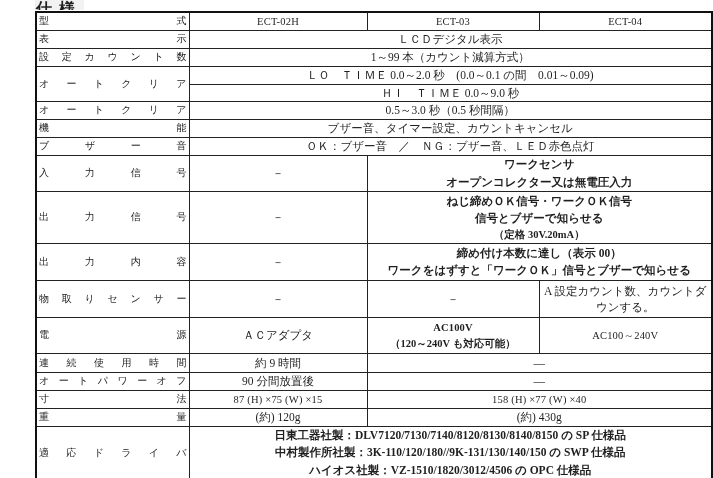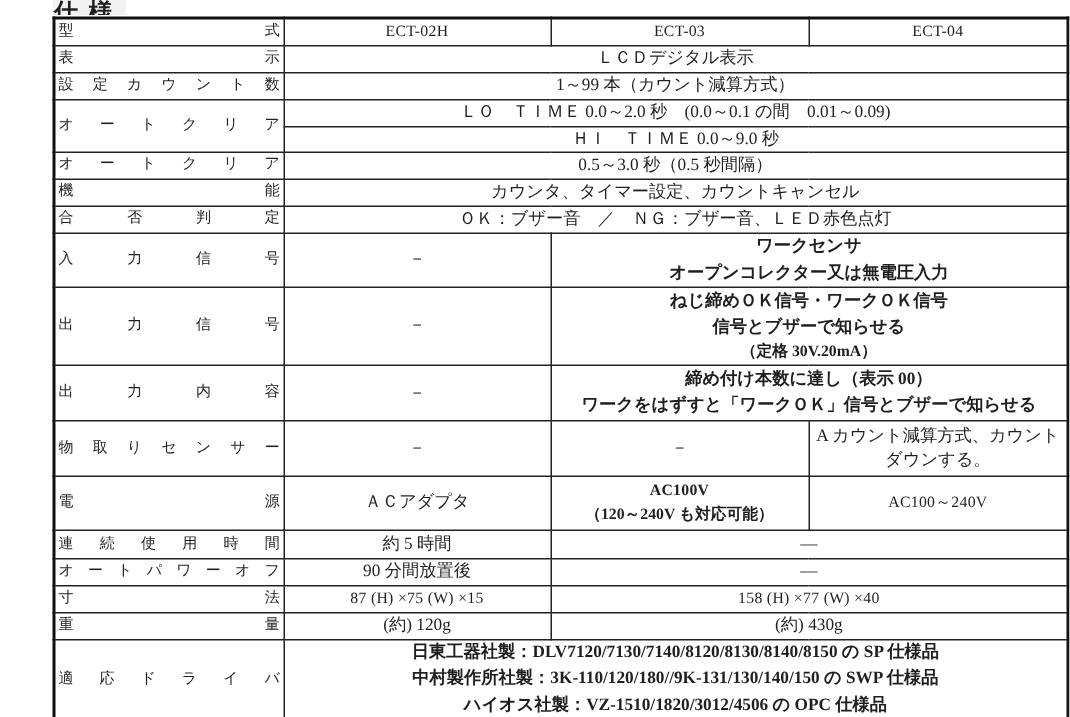--- a/index.html
+++ b/index.html
@@ -88,25 +88,25 @@
         <td colspan="3">ＨＩ　ＴＩＭＥ 0.0～9.0 秒</td>
       </tr>
 
       <tr style="height:18px">
         <td class="lbl">オートクリア</td>
         <td colspan="3">0.5～3.0 秒（0.5 秒間隔）</td>
       </tr>
 
       <tr style="height:18px">
         <td class="lbl">機能</td>
-        <td colspan="3">カウンタ、タイマー設定、カウントキャンセル</td>
+        <td colspan="3">ブザー音、タイマー設定、カウントキャンセル</td>
       </tr>
 
       <tr style="height:18px">
-        <td class="lbl">合否判定</td>
+        <td class="lbl">ブザー音</td>
         <td colspan="3">ＯＫ：ブザー音　／　ＮＧ：ブザー音、ＬＥＤ赤色点灯</td>
       </tr>
 
       <tr style="height:36px">
         <td class="lbl">入力信号</td>
         <td>－</td>
         <td colspan="2" class="lines">
           <div>ワークセンサ</div>
           <div>オープンコレクター又は無電圧入力</div>
         </td>
@@ -128,36 +128,36 @@
         <td colspan="2" class="lines left">
           <div>締め付け本数に達し（表示 00）</div>
           <div>ワークをはずすと「ワークＯＫ」信号とブザーで知らせる</div>
         </td>
       </tr>
 
       <tr style="height:37px">
         <td class="lbl">物取りセンサー</td>
         <td>－</td>
         <td>－</td>
-        <td class="left">A カウント減算方式、カウントダウンする。</td>
+        <td class="left">A 設定カウント数、カウントダウンする。</td>
       </tr>
 
       <tr style="height:36px">
         <td class="lbl">電源</td>
         <td>ＡＣアダプタ</td>
         <td class="lines">
           <div class="lat">AC100V</div>
           <div class="sm">（120～240V も対応可能）</div>
         </td>
         <td class="lat">AC100～240V</td>
       </tr>
 
       <tr style="height:19px">
         <td class="lbl">連続使用時間</td>
-        <td>約 5 時間</td>
+        <td>約 9 時間</td>
         <td colspan="2">―</td>
       </tr>
 
       <tr style="height:18px">
         <td class="lbl">オートパワーオフ</td>
         <td>90 分間放置後</td>
         <td colspan="2">―</td>
       </tr>
 
       <tr style="height:18px">

